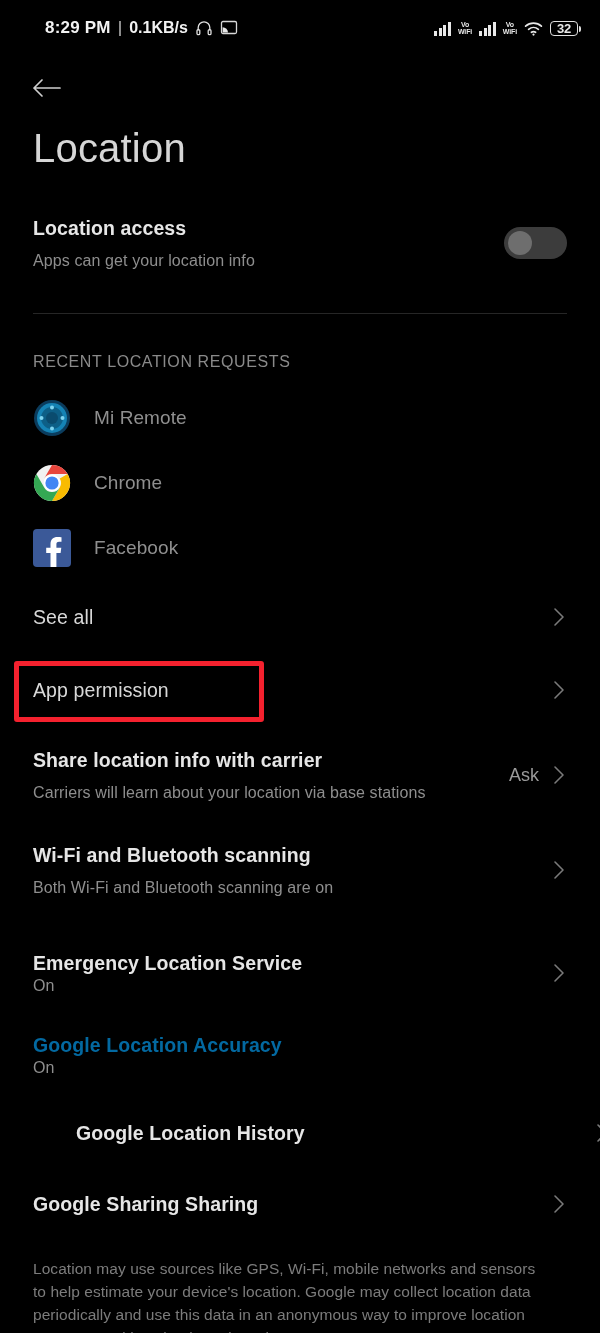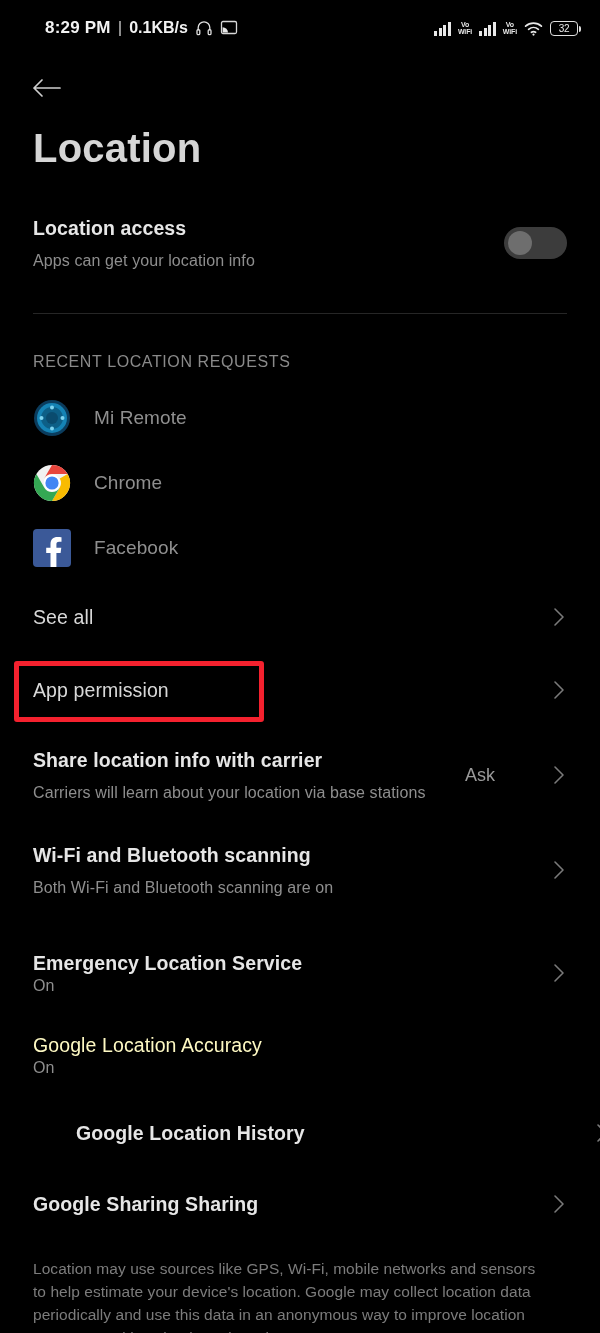--- a/index.html
+++ b/index.html
@@ -41,47 +41,47 @@
 
   .batt {
     position:relative; width:28px; height:15px;
     border:1.6px solid #e0e0e0; border-radius:4px;
     display:flex; align-items:center; justify-content:center;
   }
   .batt:after {
     content:""; position:absolute; right:-4px; top:4.5px;
     width:2.5px; height:6px; background:#e0e0e0; border-radius:0 2px 2px 0;
   }
-  .batt b { font-size:10px; color:#e8e8e8; font-weight:normal; letter-spacing:-0.3px; }
+  .batt b { font-size:13px; color:#e8e8e8; font-weight:bold; letter-spacing:-0.3px; }
 
   
   .backbtn {
     position:absolute; left:30px; top:68px; width:46px; height:40px;
     display:flex; align-items:center; justify-content:flex-start;
   }
 
   
   .page-title {
     position:absolute; left:33px; top:126px;
-    font-size:40px; color:#d6d6d6; font-weight:700; letter-spacing:0.2px;
+    font-size:40px; color:#d6d6d6; font-weight:400; letter-spacing:0.2px;
   }
 
   
   .row {
     position:absolute; left:0; width:600px;
     padding:0 33px;
-    display:flex; align-items:center;gap:44px;
+    display:flex; align-items:center;
   }
   .row-txt { flex:1; min-width:0; }
   .row-title {
     font-size:19.5px; color:#e6e6e6; font-weight:bold; letter-spacing:0.1px;
     white-space:nowrap;
   }
   .row-title.thin { font-weight:normal; color:#d8d8d8; }
-  .row-title.dim { font-weight:normal; color:#fef9c3; }
+  .row-title.dim { font-weight:bold; color:#0369a1; }
   .row-sub {
     font-size:16px; color:#8e8e8e; margin-top:12px; letter-spacing:0.1px;
     white-space:nowrap;
   }
   .row-sub.tight { margin-top:2px; }
   .row-value {
     font-size:18px; color:#9a9a9a; margin-right:12px; white-space:nowrap;
   }
   .chev { flex:0 0 auto; width:16px; display:flex; justify-content:center; }
 

